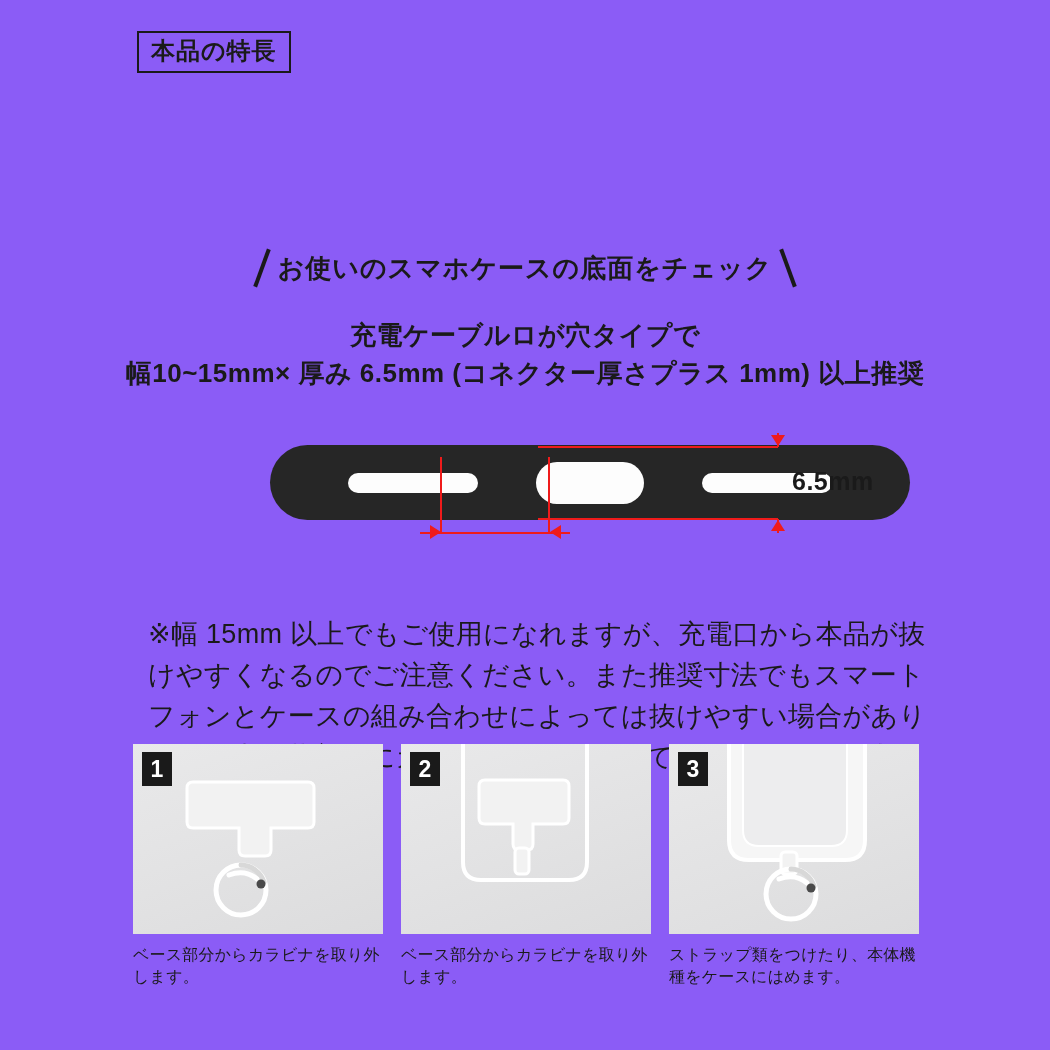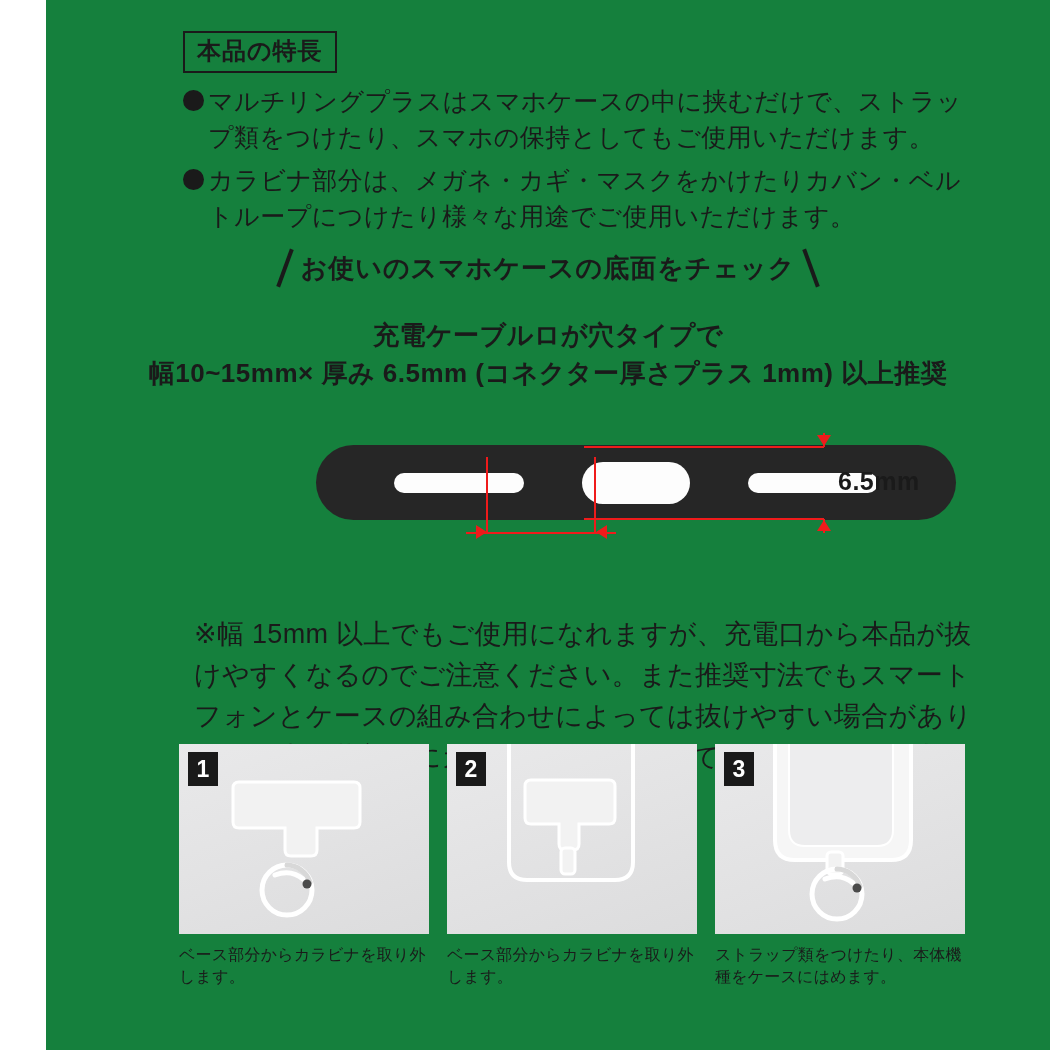--- a/index.html
+++ b/index.html
@@ -11,22 +11,21 @@
     width: 1050px;
     height: 1050px;
     font-family: "Liberation Sans", "DejaVu Sans", sans-serif;
     color: #1a1a1a;
     position: relative;
     overflow: hidden;
   }
   .page {
     position: absolute;
     inset: 0;
-    background: #15803d;
-    margin-left: 46px;
+    background: #8b5cf6;
   }
 
   
   .badge {
     position: absolute;
     left: 137px;
     top: 31px;
     border: 2px solid #1a1a1a;
     padding: 6px 12px 8px 12px;
     font-size: 24px;
@@ -248,30 +247,20 @@
   }
   .step-img svg { position: absolute; left: 0; top: 0; }
 </style>
 </head>
 <body>
 
 <div class="page">
 
   <div class="badge">本品の特長</div>
 
-  <div class="bullets">
-    <div class="bullet-row">
-      <div class="dot"></div>
-      <div class="bullet-text">マルチリングプラスはスマホケースの中に挟むだけで、ストラップ類をつけたり、スマホの保持としてもご使用いただけます。</div>
-    </div>
-    <div class="bullet-row">
-      <div class="dot"></div>
-      <div class="bullet-text">カラビナ部分は、メガネ・カギ・マスクをかけたりカバン・ベルトループにつけたり様々な用途でご使用いただけます。</div>
-    </div>
-  </div>
 
   <div class="check-line">
     <div class="slash-left"></div>
     <div class="check-text">お使いのスマホケースの底面をチェック</div>
     <div class="slash-right"></div>
   </div>
 
   <div class="spec spec-1">充電ケーブルロが穴タイプで</div>
   <div class="spec spec-2">幅10~15mm× 厚み 6.5mm (コネクター厚さプラス 1mm) 以上推奨</div>
 

